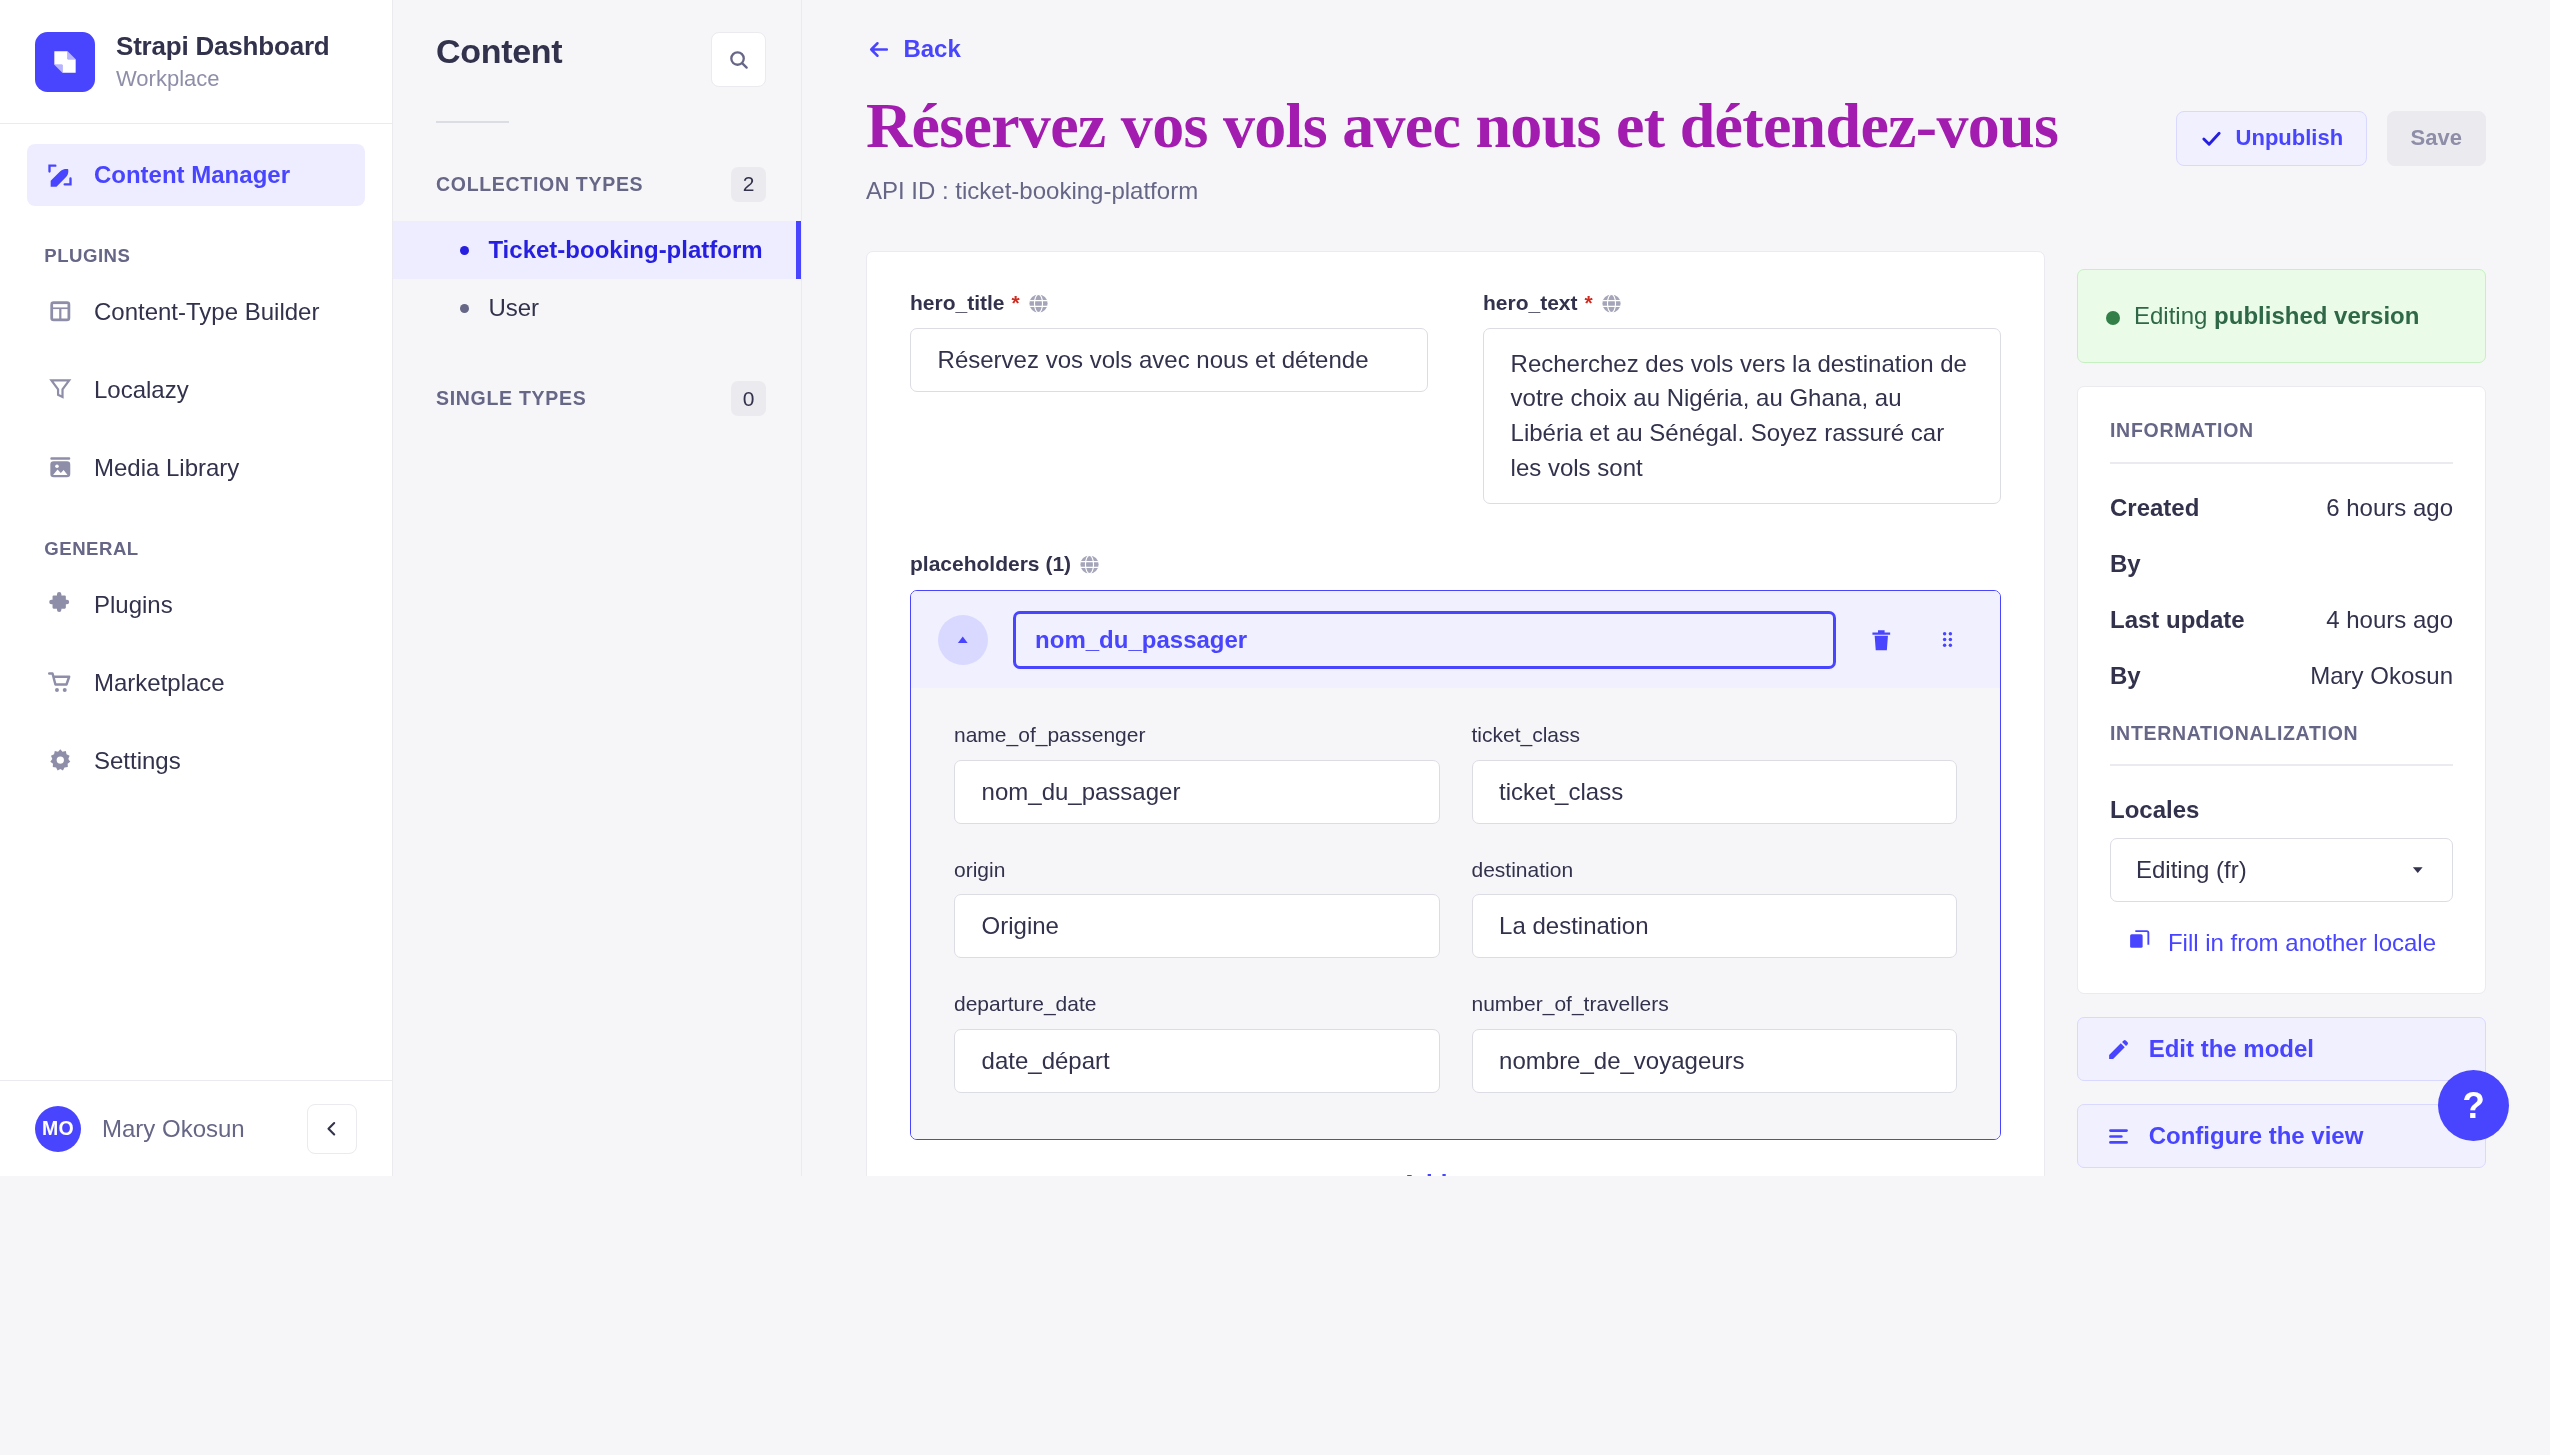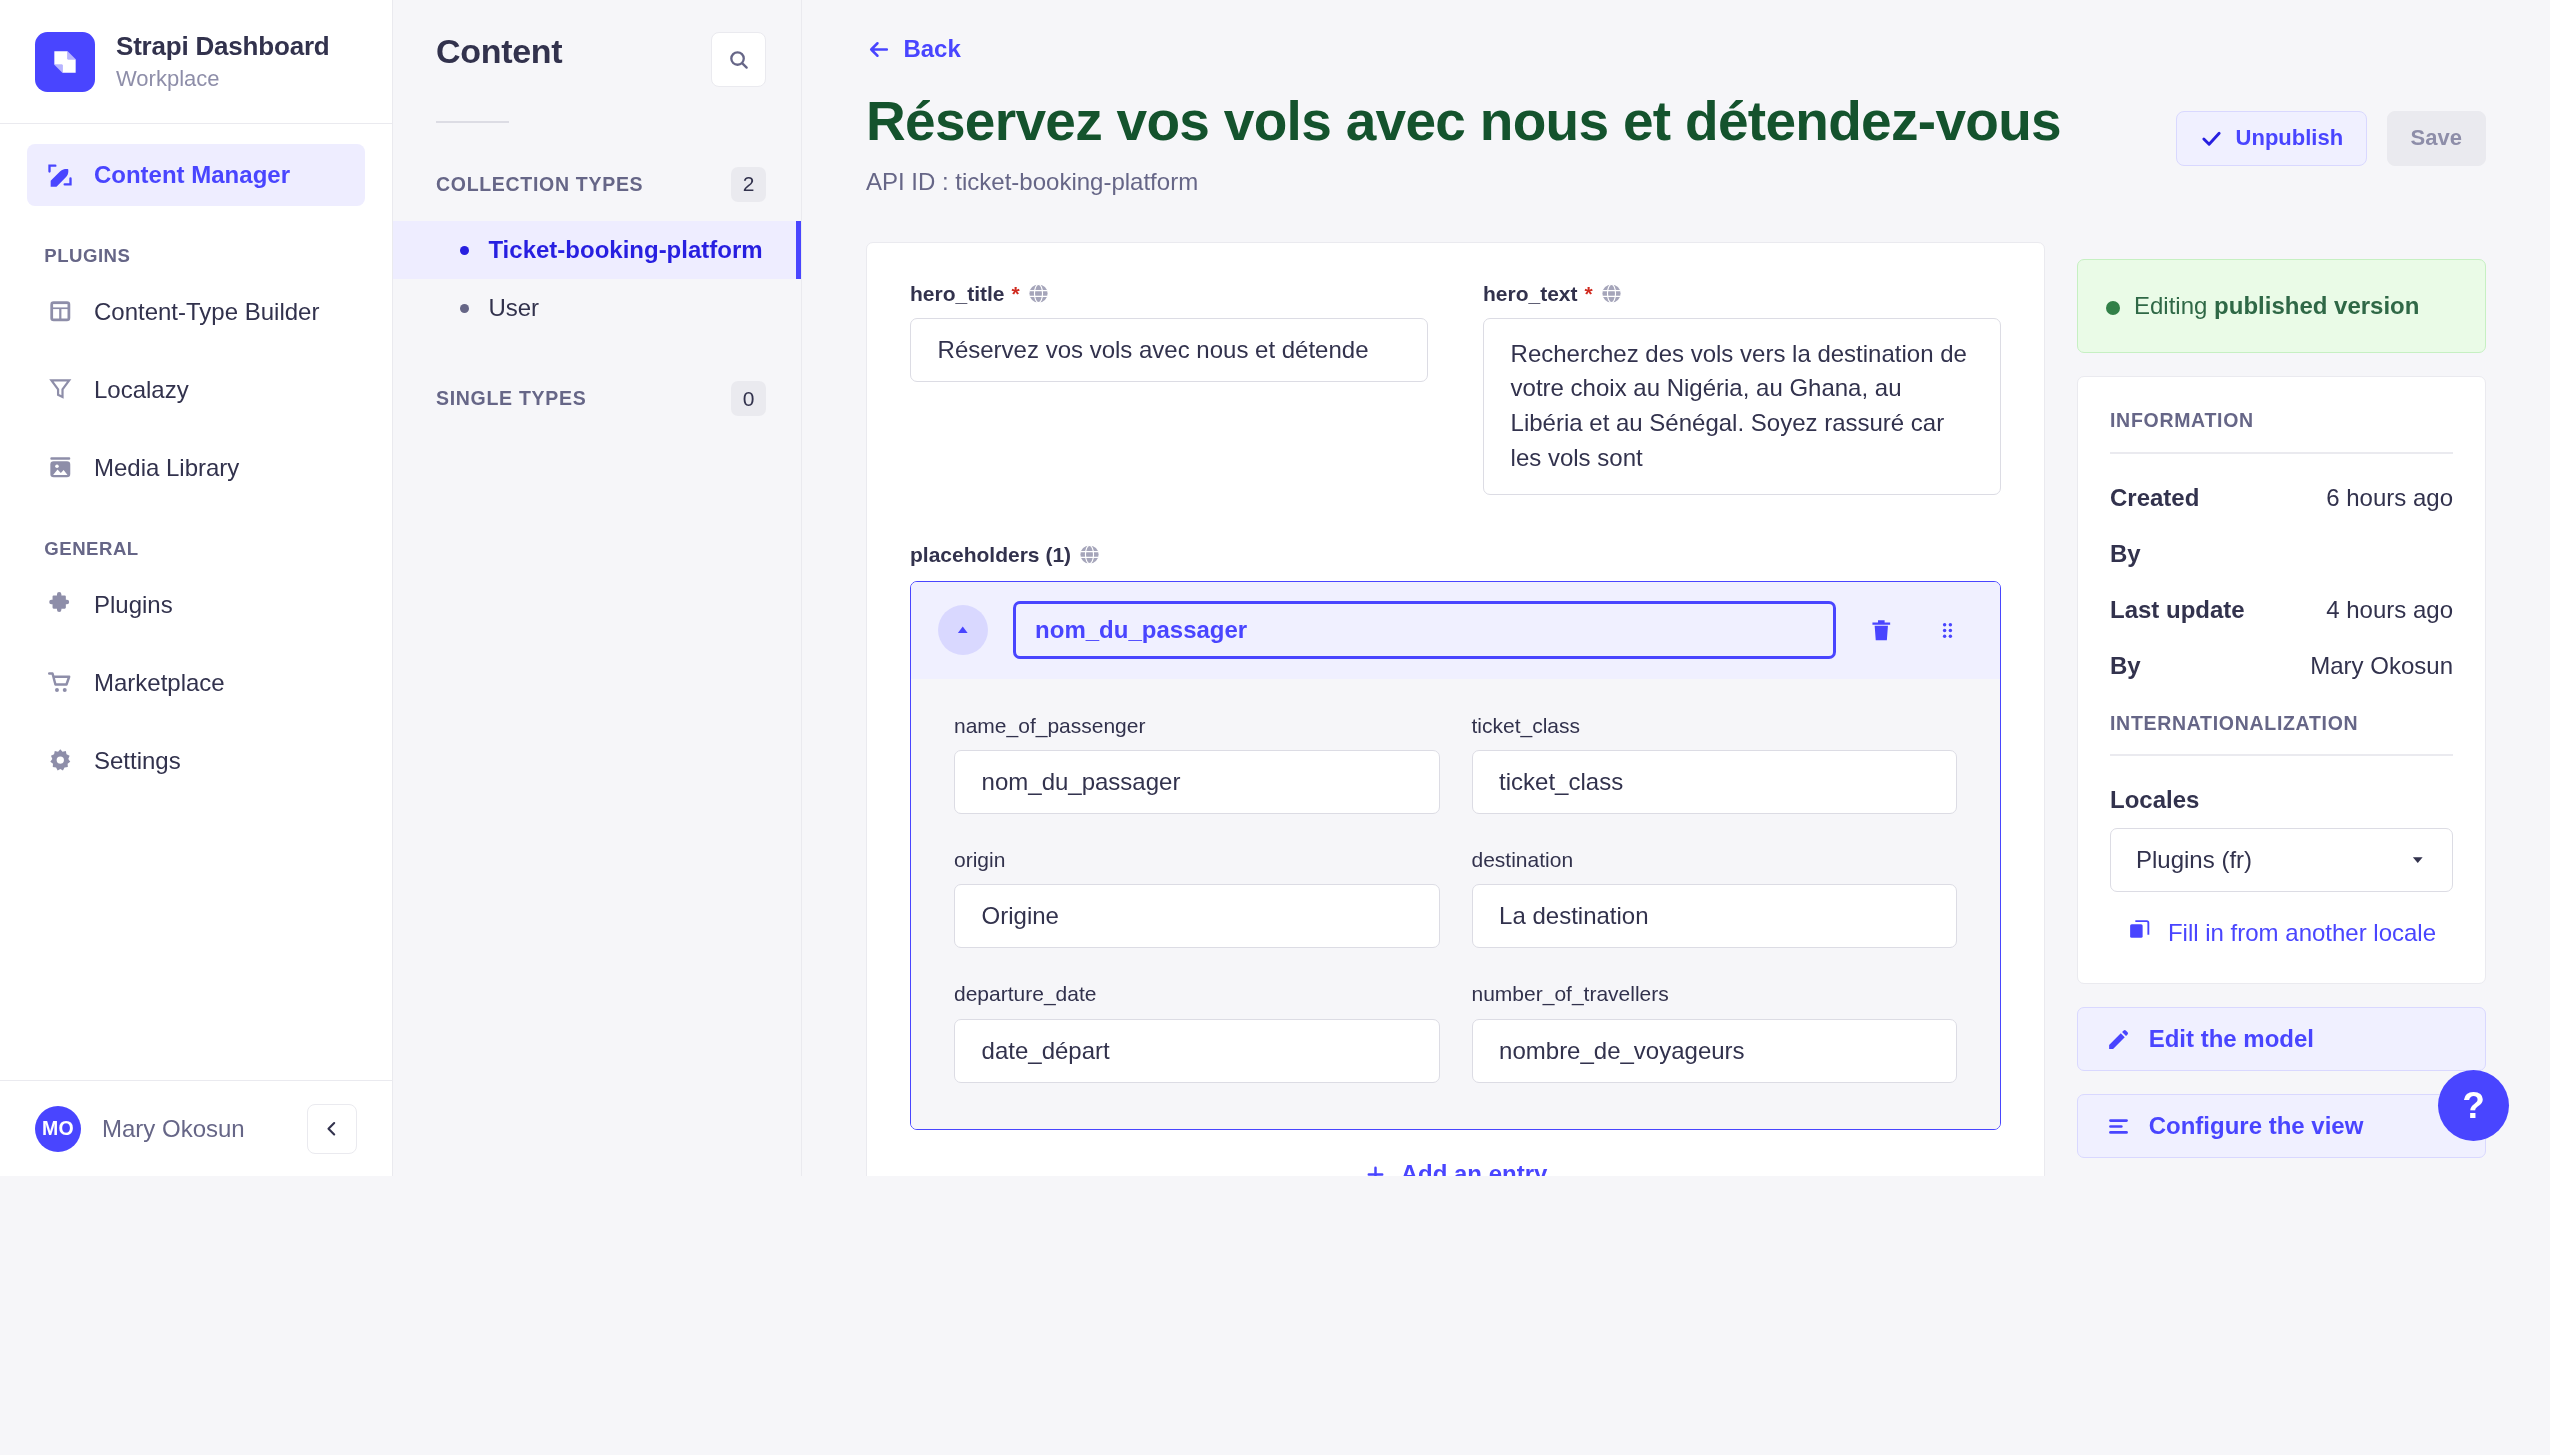--- a/index.html
+++ b/index.html
@@ -109,21 +109,21 @@
   .main { flex: 1; height: 100%; overflow: hidden; position: relative; background: #f6f6f9; }
   .main-inner { padding: 35px 64px 0 64px; }
 
   .back-link {
     display: inline-flex; align-items: center; gap: 12.4px;
     font-size: 24px; color: #4945ff; font-weight: bold; cursor: pointer;
   }
 
   .title-row { display: flex; align-items: flex-start; justify-content: space-between; margin-top: 26.6px; }
   .title-block { max-width: 1284px; }
-  .page-title { font-size: 55px; font-weight: bold; color: #14532d; line-height: 1.1; letter-spacing: -0.7px; }
+  .page-title { font-size: 64px; font-weight: bold; color: #a21caf; line-height: 1.1; letter-spacing: -0.7px; font-family: Liberation Serif, serif; }
   .api-id { font-size: 24px; color: #666687; margin-top: 16px; }
   .title-actions { display: flex; gap: 19.5px; padding-top: 19.5px; }
   .btn {
     height: 55px; padding: 0 23px; border-radius: 8px; font-size: 22px; font-weight: bold;
     display: inline-flex; align-items: center; gap: 12.4px; cursor: pointer; border: 1.8px solid transparent;
   }
   .btn-unpublish { background: #f0f0ff; border-color: #d9d8ff; color: #4945ff; }
   .btn-save { background: #eaeaef; color: #8e8ea9; border-color: #eaeaef; cursor: default; }
 
   
@@ -529,21 +529,21 @@
             </div>
             <div class="info-row">
               <span class="info-key">By</span>
               <span class="info-val">Mary Okosun</span>
             </div>
 
             <div class="info-head" style="margin-top:32px">INTERNATIONALIZATION</div>
             <div class="info-rule"></div>
             <div class="locales-label">Locales</div>
             <div class="select">
-              <span>Plugins (fr)</span>
+              <span>Editing (fr)</span>
               <svg width="19.5" height="19.5" viewBox="0 0 24 24" fill="#32324d">
                   <path d="M6 9h12l-6 7z"></path>
                 </svg>
             </div>
             <div class="fill-link">
               <svg width="25" height="25" viewBox="0 0 24 24">
                   <rect x="3" y="7" width="12" height="13" rx="1.5" fill="#4945ff"></rect>
                   <path d="M8 4h11a1.5 1.5 0 011.5 1.5V17" fill="none" stroke="#4945ff" stroke-width="1.8"></path>
                 </svg>
               <span>Fill in from another locale</span>

